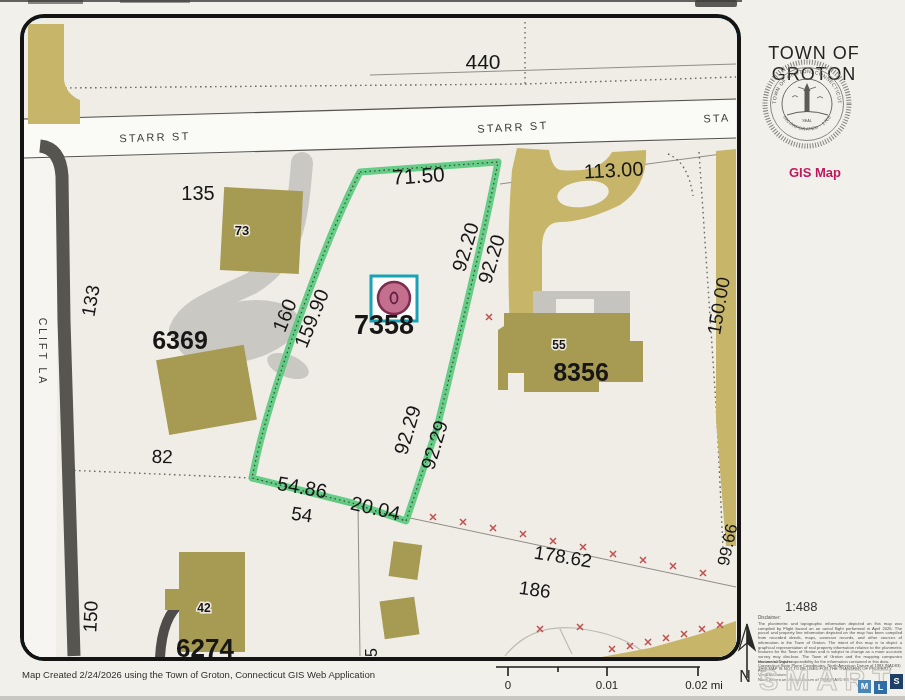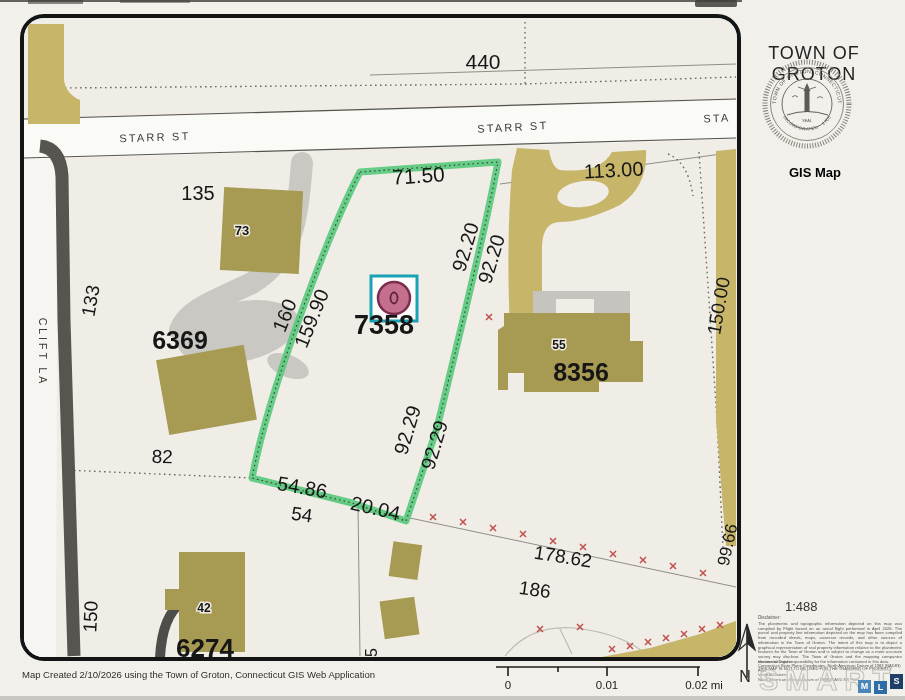--- a/index.html
+++ b/index.html
@@ -18,21 +18,21 @@
   .street{font-size:11px;letter-spacing:2.2px;fill:#3a3a36;}
   .clift{font-size:10.5px;letter-spacing:3px;fill:#3a3a36;}
   .pid{font-weight:bold;}
   .hn{font-weight:bold;paint-order:stroke;stroke:#ece8de;stroke-width:3px;}
   .sealtxt{font-size:5px;letter-spacing:.4px;fill:#55544f;}
   .sealtxt2{font-size:4.5px;letter-spacing:.4px;fill:#55544f;}
   
   #town-title{left:738px;top:43px;width:152px;text-align:center;font-size:18px;
               letter-spacing:1px;color:#232323;}
   #gis-map{left:775px;top:165px;width:80px;text-align:center;font-size:13px;
-           font-weight:bold;color:#000000;}
+           font-weight:bold;color:#be185d;}
   #scale-ratio{left:785px;top:599px;width:70px;font-size:13px;color:#333;}
   #disclaimer{left:758px;top:615px;width:144px;color:#55544e;}
   #disclaimer .h{font-size:4.6px;margin-bottom:2px;}
   #disclaimer .b{font-size:4.15px;line-height:1.14;text-align:justify;}
   #disclaimer .w{font-size:4.15px;margin-top:1px;}
   #datum{left:758px;top:659px;width:144px;color:#55544e;}
   #datum .h{font-size:4.3px;}
   #datum .b{font-size:4.1px;line-height:1.1;}
   #vdatum{left:758px;top:672px;width:144px;color:#6a6963;}
   #vdatum .h{font-size:4.3px;}
@@ -264,13 +264,13 @@
       <line x1="80" y1="9" x2="80" y2="14"></line>
       <line x1="129" y1="9" x2="129" y2="18"></line>
       <line x1="220" y1="9" x2="220" y2="18"></line>
     </g>
     <text class="sb-lab" x="30" y="31">0</text>
     <text class="sb-lab" x="129" y="31">0.01</text>
     <text class="sb-lab" x="226" y="31">0.02 mi</text>
   </svg>
 </div>
 
-<div id="footer-text" class="abs">Map Created 2/10/2026 using the Town of Groton, Connecticut GIS Web Application</div>
+<div id="footer-text" class="abs">Map Created 2/24/2026 using the Town of Groton, Connecticut GIS Web Application</div>
 
 </body></html>

